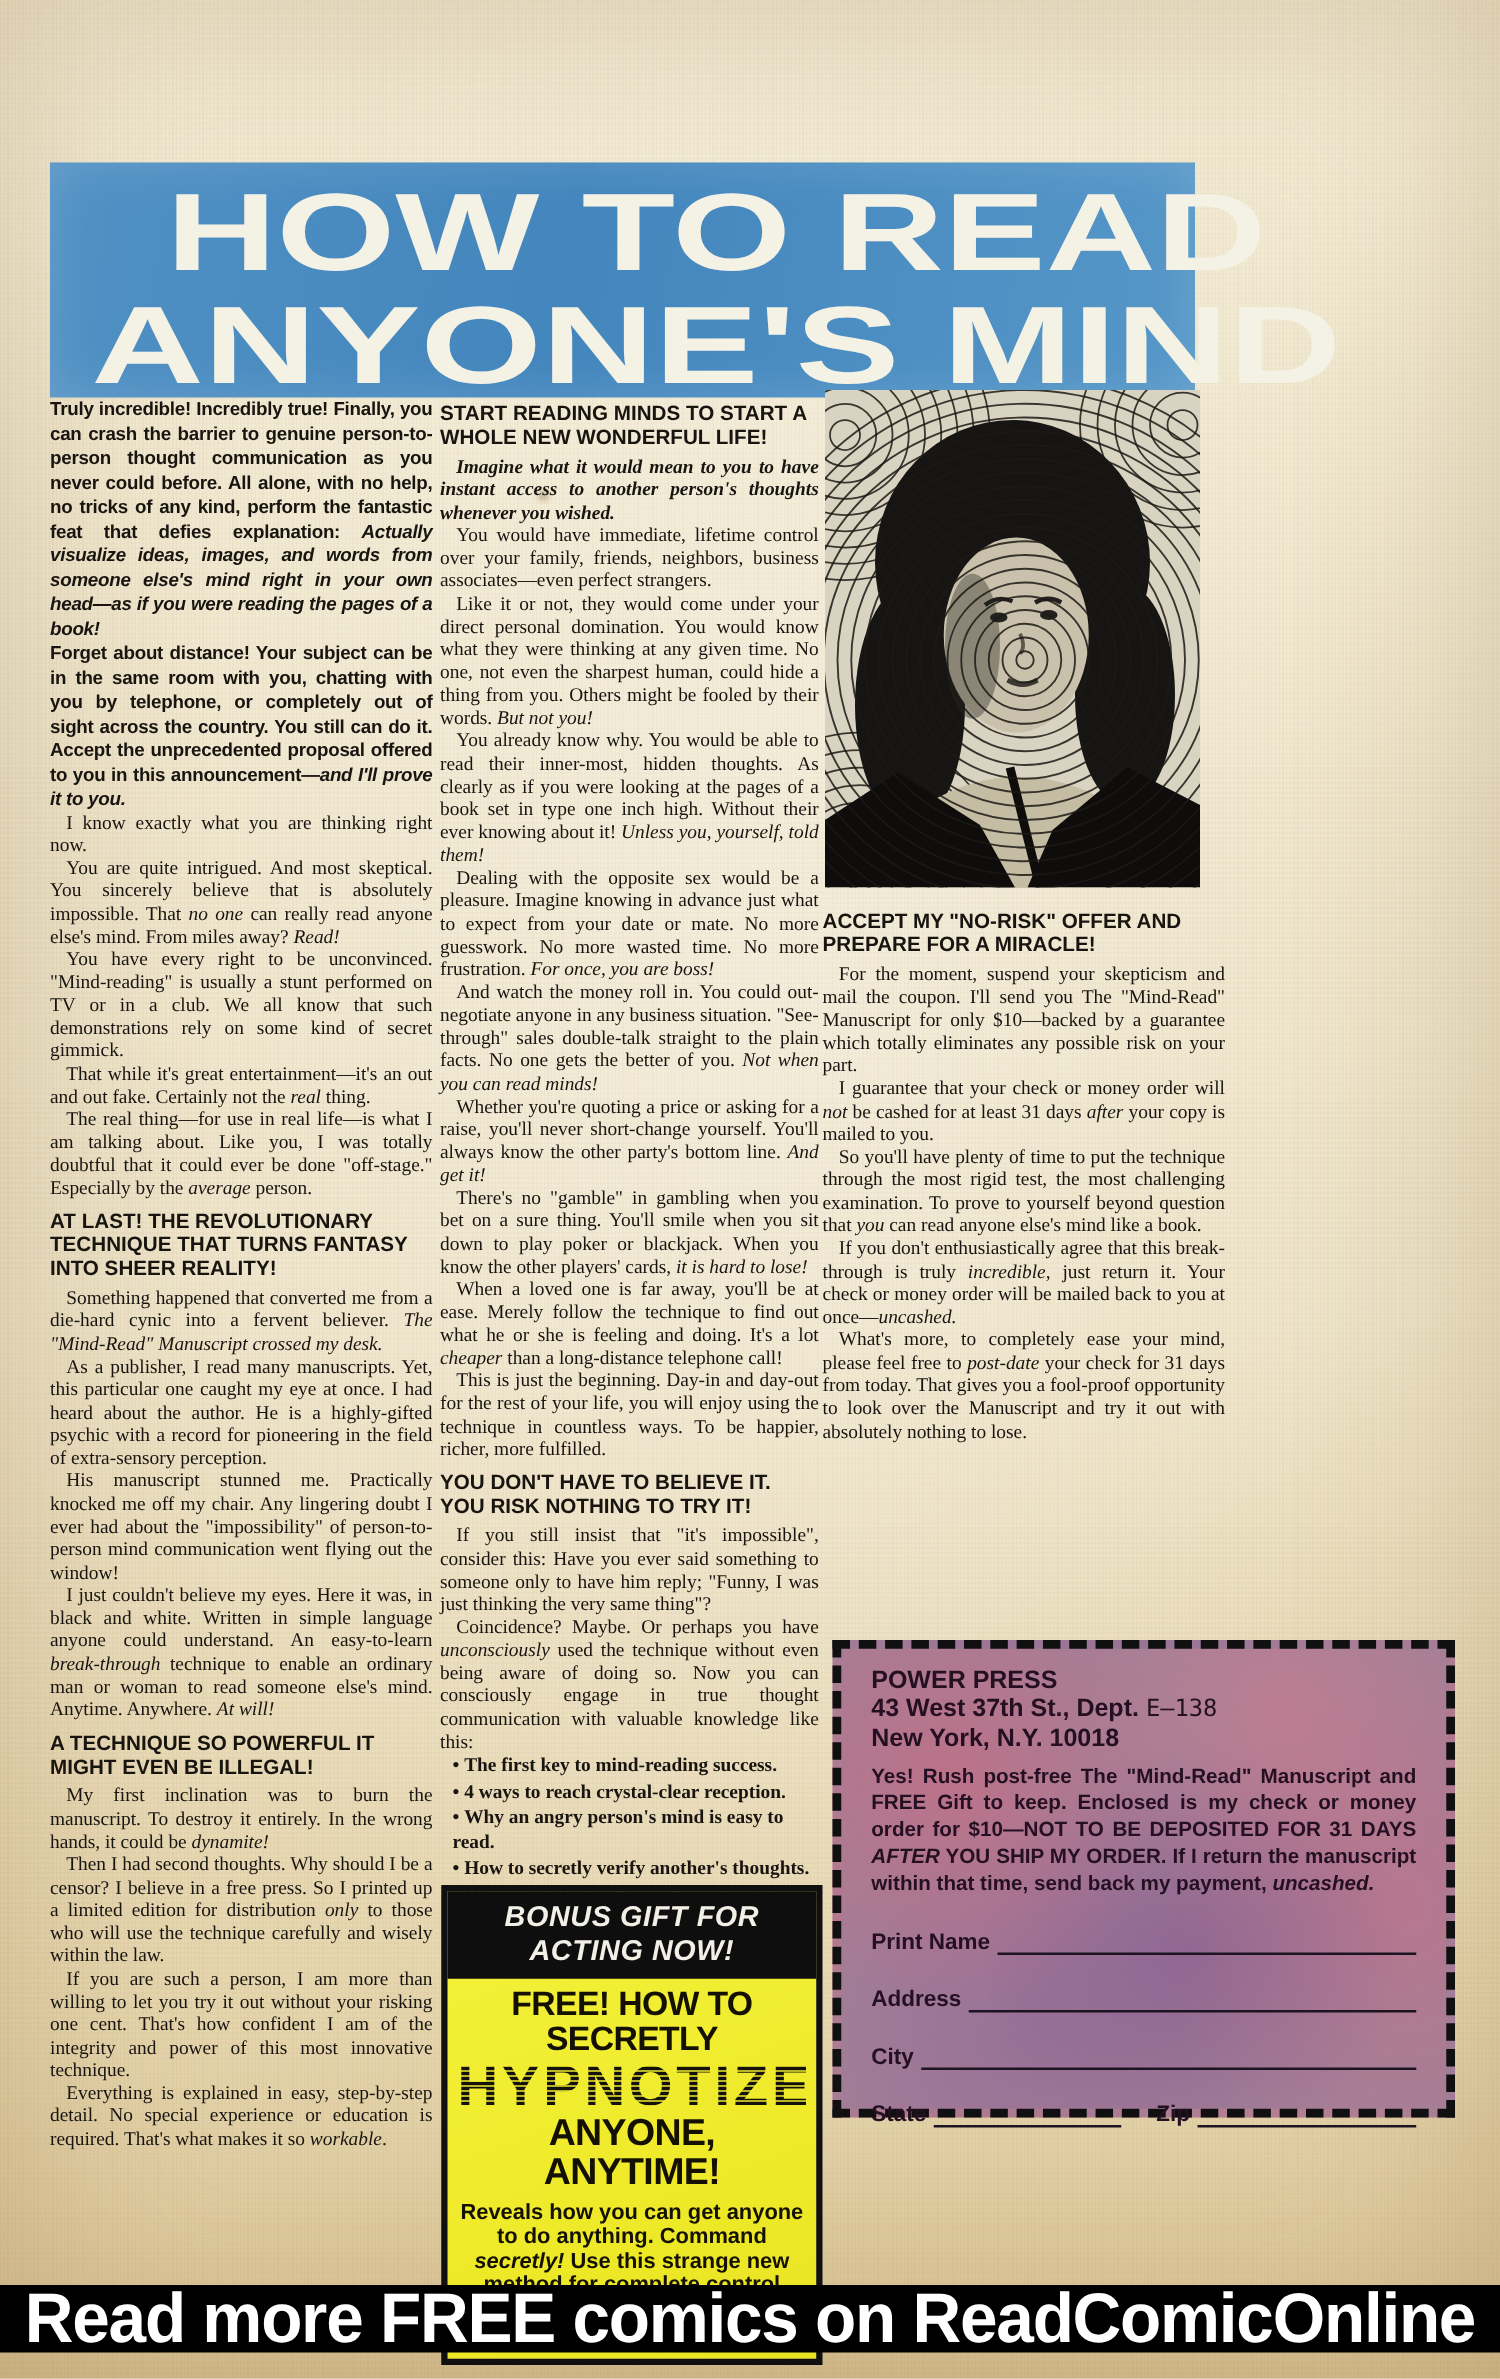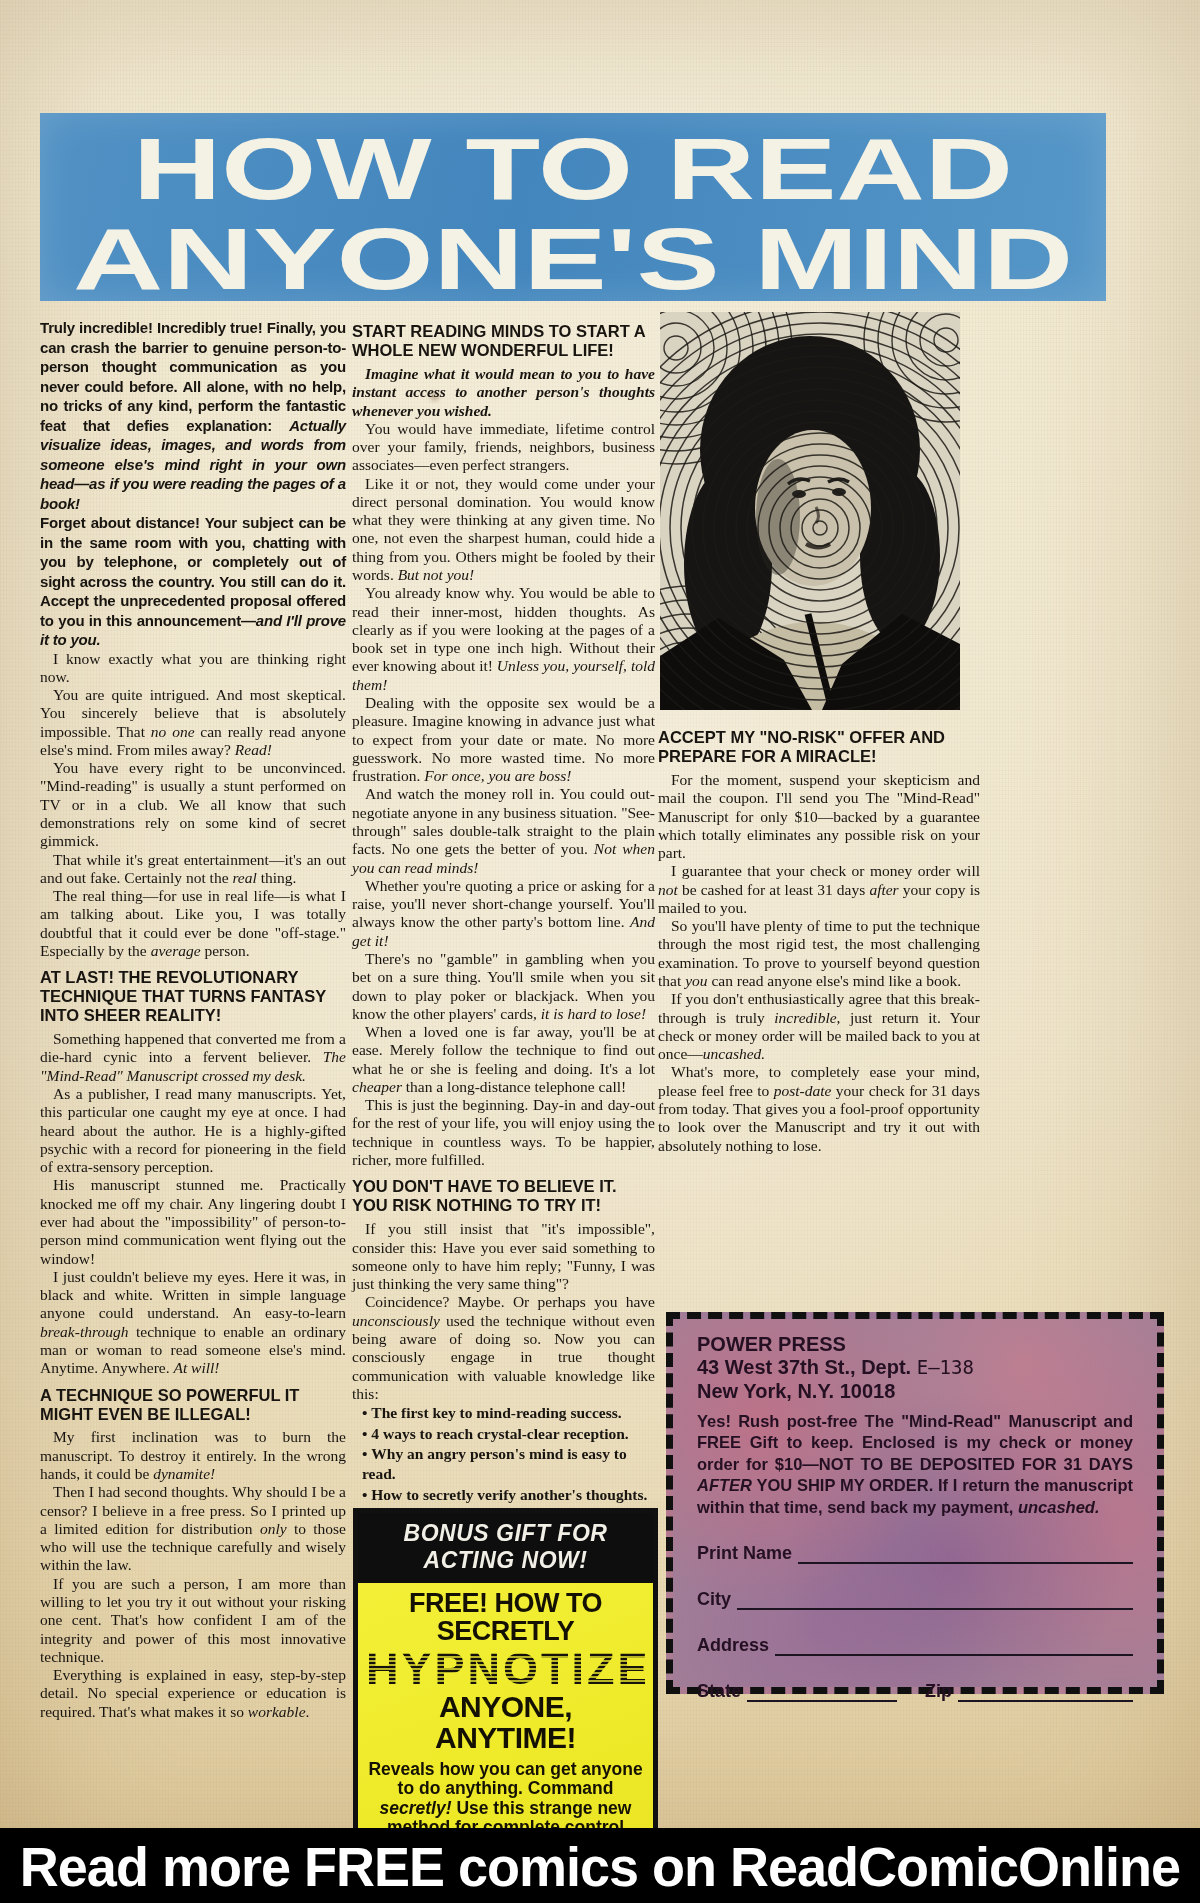--- a/index.html
+++ b/index.html
@@ -10,21 +10,21 @@
       radial-gradient(ellipse at 50% 42%, rgba(255,255,255,.30), rgba(255,255,255,0) 62%),
       repeating-linear-gradient(90deg, rgba(155,125,75,.05) 0 1px, rgba(0,0,0,0) 1px 3px),
       repeating-linear-gradient(0deg, rgba(155,125,75,.04) 0 1px, rgba(0,0,0,0) 1px 4px),
       linear-gradient(180deg,#f2ebd4 0%,#eee4c9 55%,#e6d6ae 84%,#d9c395 100%);
     box-shadow:inset 0 0 160px rgba(140,100,50,.28);}
   .stain{position:absolute;border-radius:50%;filter:blur(2px);}
   .s1{left:96px;top:228px;width:10px;height:16px;background:rgba(110,70,30,.35);}
   .s2{left:430px;top:392px;width:9px;height:9px;background:rgba(110,70,30,.30);}
   .s3{left:1048px;top:1680px;width:14px;height:10px;background:rgba(120,80,40,.22);}
 
-  .banner{position:absolute;left:40px;top:113px;width:1066px;height:188px;
+  .banner{position:absolute;left:40px;top:130px;width:916px;height:188px;
     background:linear-gradient(100deg,#5191c4 0%,#4386bd 45%,#5697c8 100%);
     box-shadow:inset 0 0 40px rgba(255,255,255,.15);}
   .banner svg{display:block;}
   .banner text{font-family:"Liberation Sans",sans-serif;font-weight:900;fill:#f4f1e5;}
 
   .col{position:absolute;text-align:justify;}
   #col1{left:40px;top:318px;width:306px;}
   #col2{left:352px;top:314px;width:303px;}
   #col3{left:658px;top:720px;width:322px;}
 
@@ -66,21 +66,21 @@
   .coupon .company{font-weight:800;font-size:20px;line-height:1.1;}
   .coupon .addr{font-weight:800;font-size:20px;line-height:1.2;}
   .coupon .dept{font-weight:400;font-family:"DejaVu Sans Mono",monospace;font-size:19px;}
   .coupon .cbody{margin-top:8px;font-weight:700;font-size:16.5px;line-height:1.3;text-align:justify;}
   .frow{display:flex;align-items:flex-end;margin-top:25px;font-weight:700;font-size:18px;justify-content:space-between;}
   .frow .lab{white-space:nowrap;}
   .fline{flex:1 1 auto;border-bottom:2px solid #1c1420;height:14px;margin-left:6px;}
   .fline.short{flex:0 0 150px;}
   .frow .lab2{margin-left:28px;}
 
-  .footer{position:absolute;left:0;top:1828px;width:1200px;height:75px;background:#000;
+  .footer{position:absolute;left:0;top:1828px;width:1200px;height:54px;background:#000;
     display:flex;align-items:center;justify-content:center;}
   .footer span{color:#fff;font-weight:700;font-size:54px;letter-spacing:-1px;
     transform:scaleY(1.04);white-space:nowrap;}
 </style>
 </head>
 <body>
 
 <div class="paper"></div>
 <div class="stain s1"></div>
 <div class="stain s2"></div>
@@ -231,25 +231,25 @@
   <div class="company">POWER PRESS</div>
   <div class="addr"><span>43 West 37th St., Dept.</span> <span class="dept">E—138</span></div>
   <div class="addr">New York, N.Y. 10018</div>
   <div class="cbody">Yes! Rush post-free The "Mind-Read" Manuscript and FREE Gift to keep. Enclosed is my check or money order for $10—NOT TO BE DEPOSIT­ED FOR 31 DAYS <i>AFTER</i> YOU SHIP MY ORDER. If I return the manuscript within that time, send back my pay­ment, <i>uncashed.</i></div>
   <div id="coupon-fields">
       <div class="frow">
         <span class="lab">Print Name</span>
         <span class="fline"></span>
       </div>
       <div class="frow">
+        <span class="lab">Address</span>
+        <span class="fline"></span>
+      </div>
+      <div class="frow">
         <span class="lab">City</span>
-        <span class="fline"></span>
-      </div>
-      <div class="frow">
-        <span class="lab">Address</span>
         <span class="fline"></span>
       </div>
       <div class="frow">
         <span class="lab">State</span>
         <span class="fline short"></span>
         <span class="lab lab2">Zip</span>
         <span class="fline"></span>
       </div>
     </div>
 </div>

